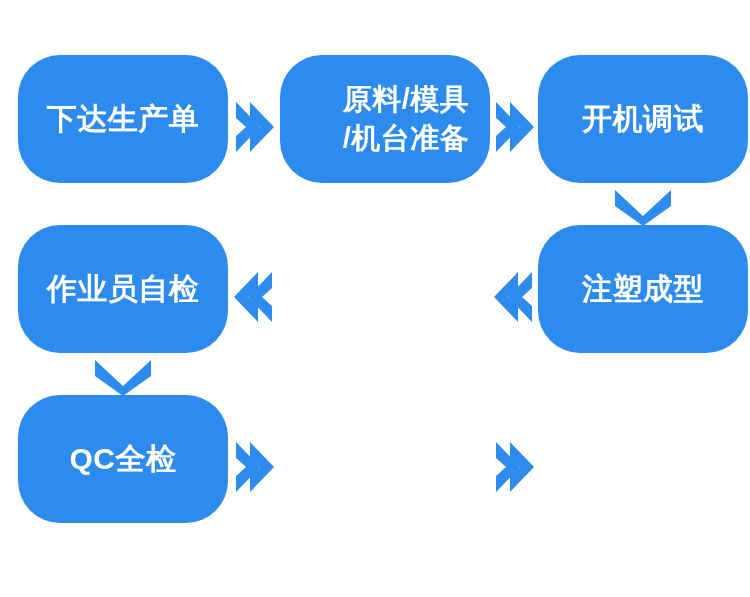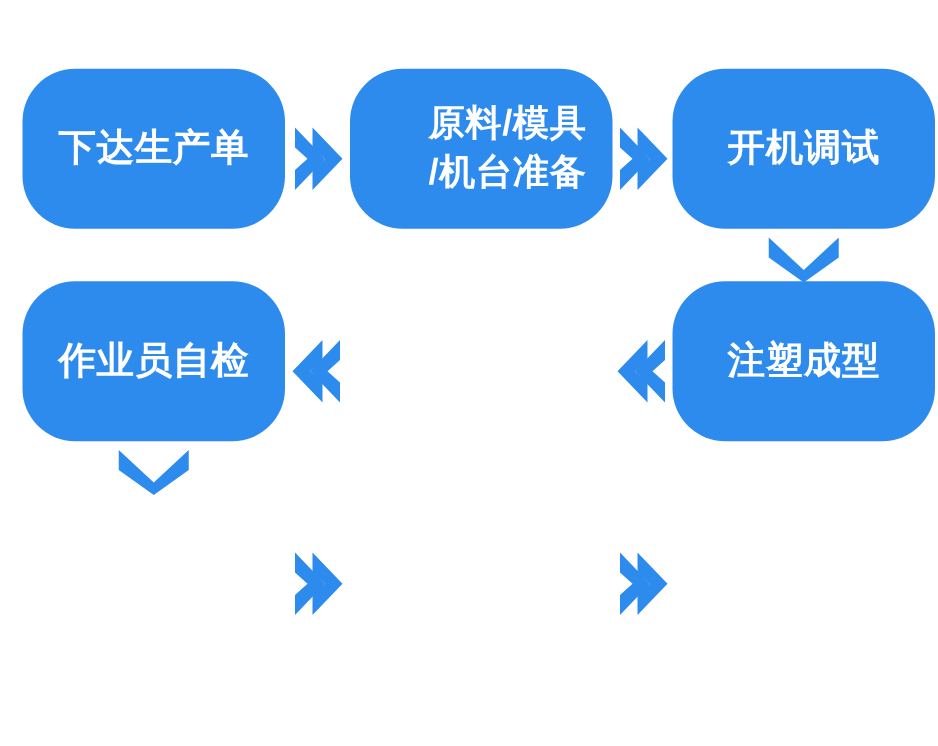--- a/index.html
+++ b/index.html
@@ -122,20 +122,23 @@
   <div class="node r2 c3">
     <span class="node-label">注塑成型</span>
   </div>
 
   <div class="arrow" style="left:93px; top:356px;">
     <svg width="60" height="40" viewBox="0 0 60 40" aria-hidden="true">
       <path d="M2 4 L30 30 L58 4 L58 20 L30 40 L2 20 Z" fill="#2e8bee"></path>
     </svg>
   </div>
 
+  <div class="node r3 c1">
+    <span class="node-label">QC全检</span>
+  </div>
 
   <div class="arrow" style="left:232px; top:440px;">
     <svg width="44" height="54" viewBox="0 0 44 54" aria-hidden="true">
       <path d="M4 2 L28 27 L4 52 L4 36 L14 27 L4 18 Z" fill="#2e8bee"></path>
       <path d="M18 2 L42 27 L18 52 L18 36 L28 27 L18 18 Z" fill="#2e8bee"></path>
     </svg>
   </div>
 
 
   <div class="arrow" style="left:492px; top:440px;">

